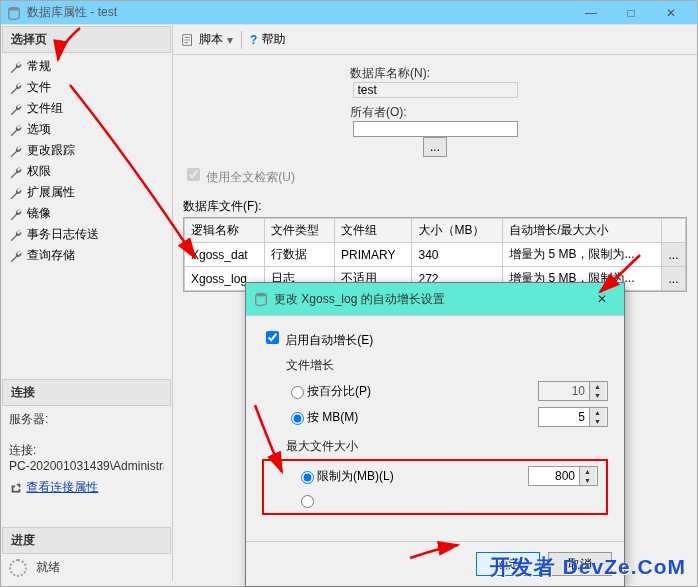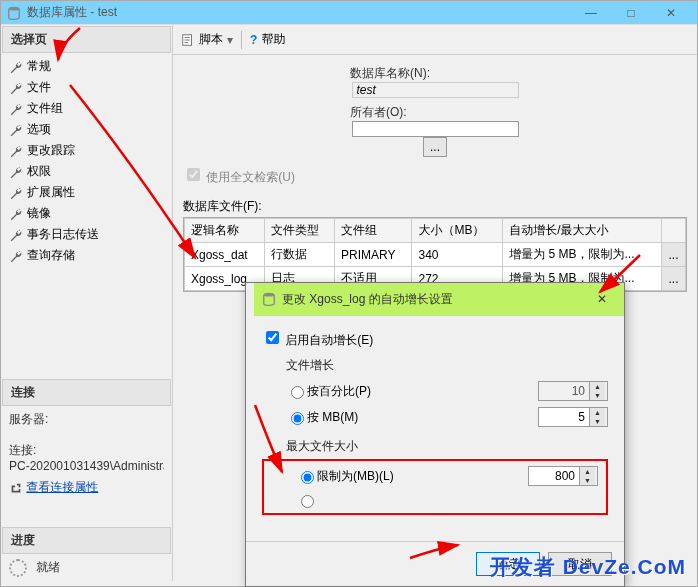--- a/index.html
+++ b/index.html
@@ -26,34 +26,34 @@
 .conn-block a { color: #0645ad; text-decoration: underline; }
 .conn-heart { width: 14px; height: 14px; vertical-align: middle; }
 
 .right-toolbar { height: 30px; display: flex; align-items: center; border-bottom: 1px solid #ccc; padding: 0 8px; gap: 4px; }
 .right-toolbar .sep { width: 1px; height: 18px; background: #bbb; margin: 0 4px; }
 .right-toolbar .help-icon { color: #0078d7; font-weight: bold; }
 
 .right-content { flex: 1; padding: 10px; overflow: hidden; background: #f0f0f0; }
 .form-row { display: flex; align-items: center; margin-bottom: 6px; flex-direction: column; }
 .form-row label { width: 170px; color: #333; }
-.form-row input[type=text] { flex: 1; border: 1px solid #999; height: 36px; padding: 0 4px; background: #fff; font-style: italic; }
+.form-row input[type=text] { flex: 1; border: 1px solid #999; height: 36px; padding: 0 4px; background: #fff; }
 .form-row button.small { width: 24px; height: 20px; border: 1px solid #999; background: #e6e6e6; }
 .chk { margin: 8px 0 12px 0; color: #888; }
 
 .grid-label { margin: 6px 0 2px 0; }
 .grid { border: 1px solid #aaa; background: #fff; }
 .grid table { width: 100%; border-collapse: collapse; }
 .grid th, .grid td { border: 1px solid #ccc; padding: 3px 6px; text-align: left; background: #fff; }
 .grid th { background: #f4f4f4; font-weight: normal; }
 .grid .ell { width: 22px; text-align: center; background: #e6e6e6; }
 
 
 .modal { position: absolute; left: 245px; top: 282px; width: 380px; background: #f0f0f0; border: 1px solid #777; box-shadow: 2px 2px 10px rgba(0,0,0,.3); }
-.modal-title { height: 28px; background: #bef264; display: flex; align-items: center; padding: 16px 8px; border-bottom: 1px solid #ccc; margin-left: 8px; }
+.modal-title { height: 28px; background: #5eead4; display: flex; align-items: center; padding: 16px 8px; border-bottom: 1px solid #ccc; }
 .modal-title .db-icon { width: 14px; height: 14px; margin-right: 6px; }
 .modal-title .t { flex: 1; color: #333; }
 .modal-title .close { width: 28px; text-align: center; color: #333; }
 .modal-body { padding: 12px 16px 10px 16px; }
 .fieldset { margin: 8px 0 6px 0; padding: 0; }
 .fieldset .legend { margin-bottom: 4px; color: #222; }
 .radio-row { display: flex; align-items: center; padding: 3px 0 3px 24px; }
 .radio-row .rlbl { flex: 1; }
 .spin { width: 70px; height: 20px; border: 1px solid #999; display: flex; }
 .spin input { width: 50px; border: 0; text-align: right; padding: 0 4px; }

